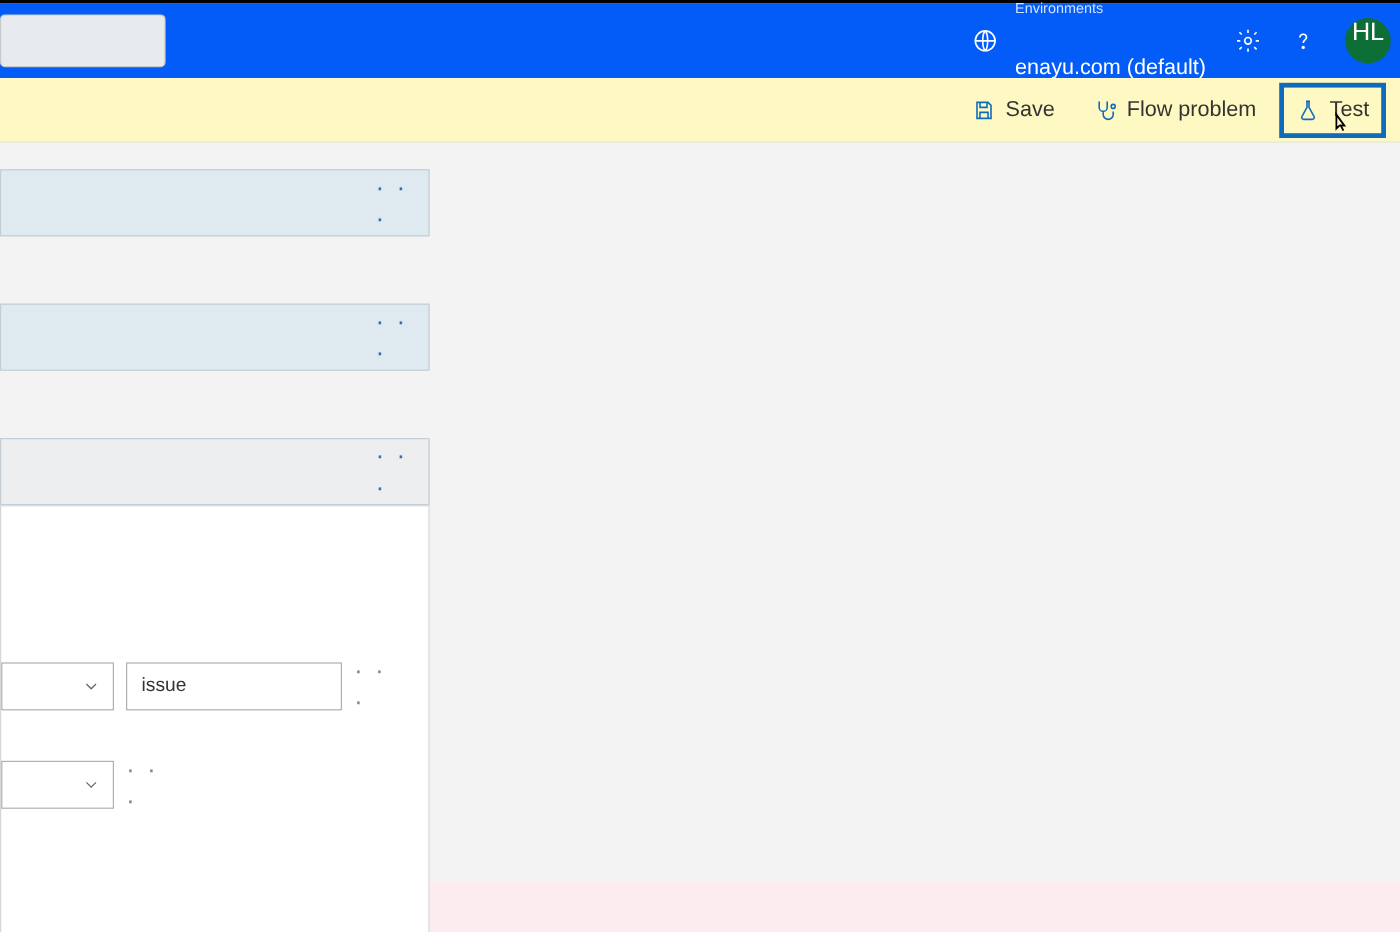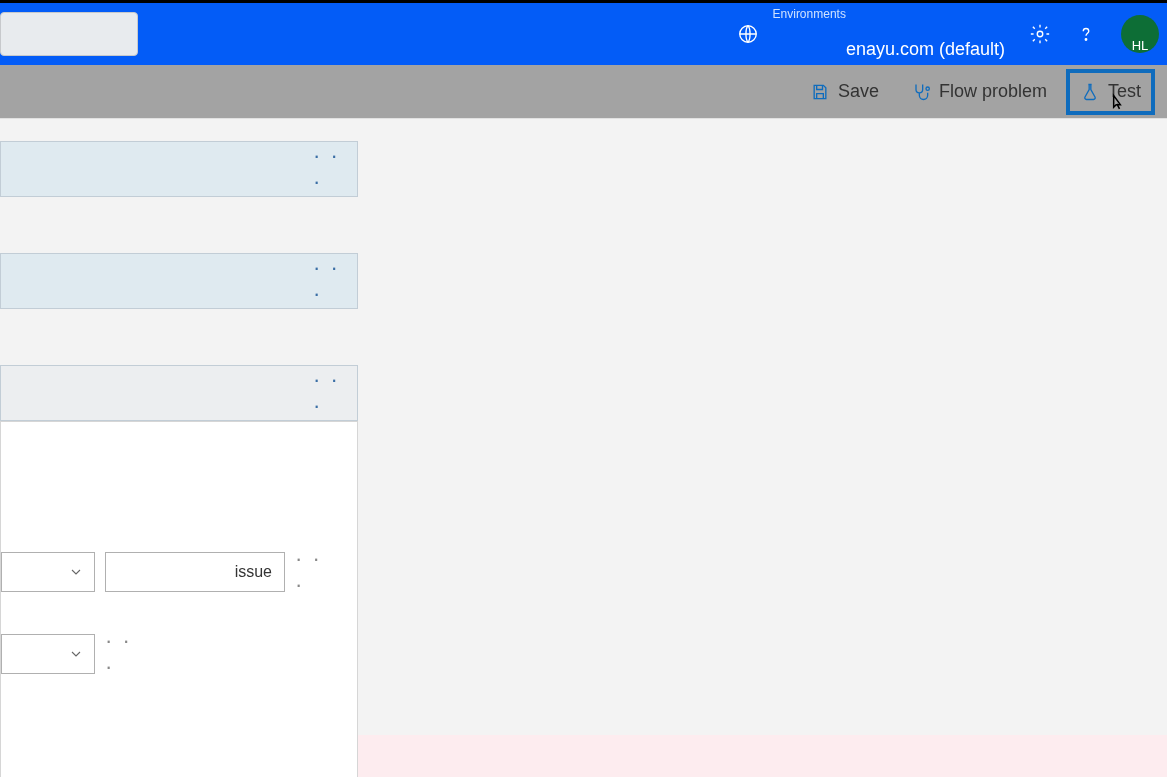--- a/index.html
+++ b/index.html
@@ -26,36 +26,36 @@
     border-radius: 4px;
   }
   .header-right {
     position: absolute;
     right: 8px;
     display: flex;
     align-items: center;
     gap: 24px;
   }
   .env-block { display: flex; align-items: center; gap: 14px; }
-  .env-text { display: flex; line-height: 1.15; }
+  .env-text { display: flex; flex-direction: column; line-height: 1.15; }
   .env-label { font-size: 12px; color: #cfe2ff; }
   .env-name  { font-size: 18px; color: #fff; margin-top: 31px; }
   .hicon { width: 22px; height: 22px; display: flex; align-items: center; justify-content: center; }
   .hicon svg { width: 22px; height: 22px; stroke: #fff; fill: none; stroke-width: 1.5; }
   .avatar {
     width: 38px; height: 38px; border-radius: 50%;
     background: #0d6e36;
-    color: #fff; font-size: 13px; font-weight: 500;
-    display: flex; align-items: flex-end; justify-content: center;
+    color: #fff; font-size: 21px; font-weight: 500;
+    display: flex; align-items: flex-start; justify-content: center;
   }
 
   
   .toolbar {
     height: 54px;
-    background: #a3a3a3;
+    background: #fef9c3;
     border-bottom: 1px solid #e1e1e1;
     display: flex;
     align-items: center;
     justify-content: flex-end;
     padding-right: 12px;
     gap: 6px;
     position: relative;
   }
   .tbtn {
     height: 46px;
@@ -125,21 +125,20 @@
   }
   .dropdown svg { width: 16px; height: 16px; stroke: #666; fill: none; stroke-width: 1.6; }
   .txt {
     width: 180px; height: 40px;
     border: 1px solid #b0b0b0;
     background: #fff;
     padding: 0 12px;
     font-size: 16px;
     color: #333;
     outline: none;
-    text-align: right;
   }
 
   
   .footer-bar {
     height: 42px;
     background: #fdecef;
   }
 
   
   .cursor {

